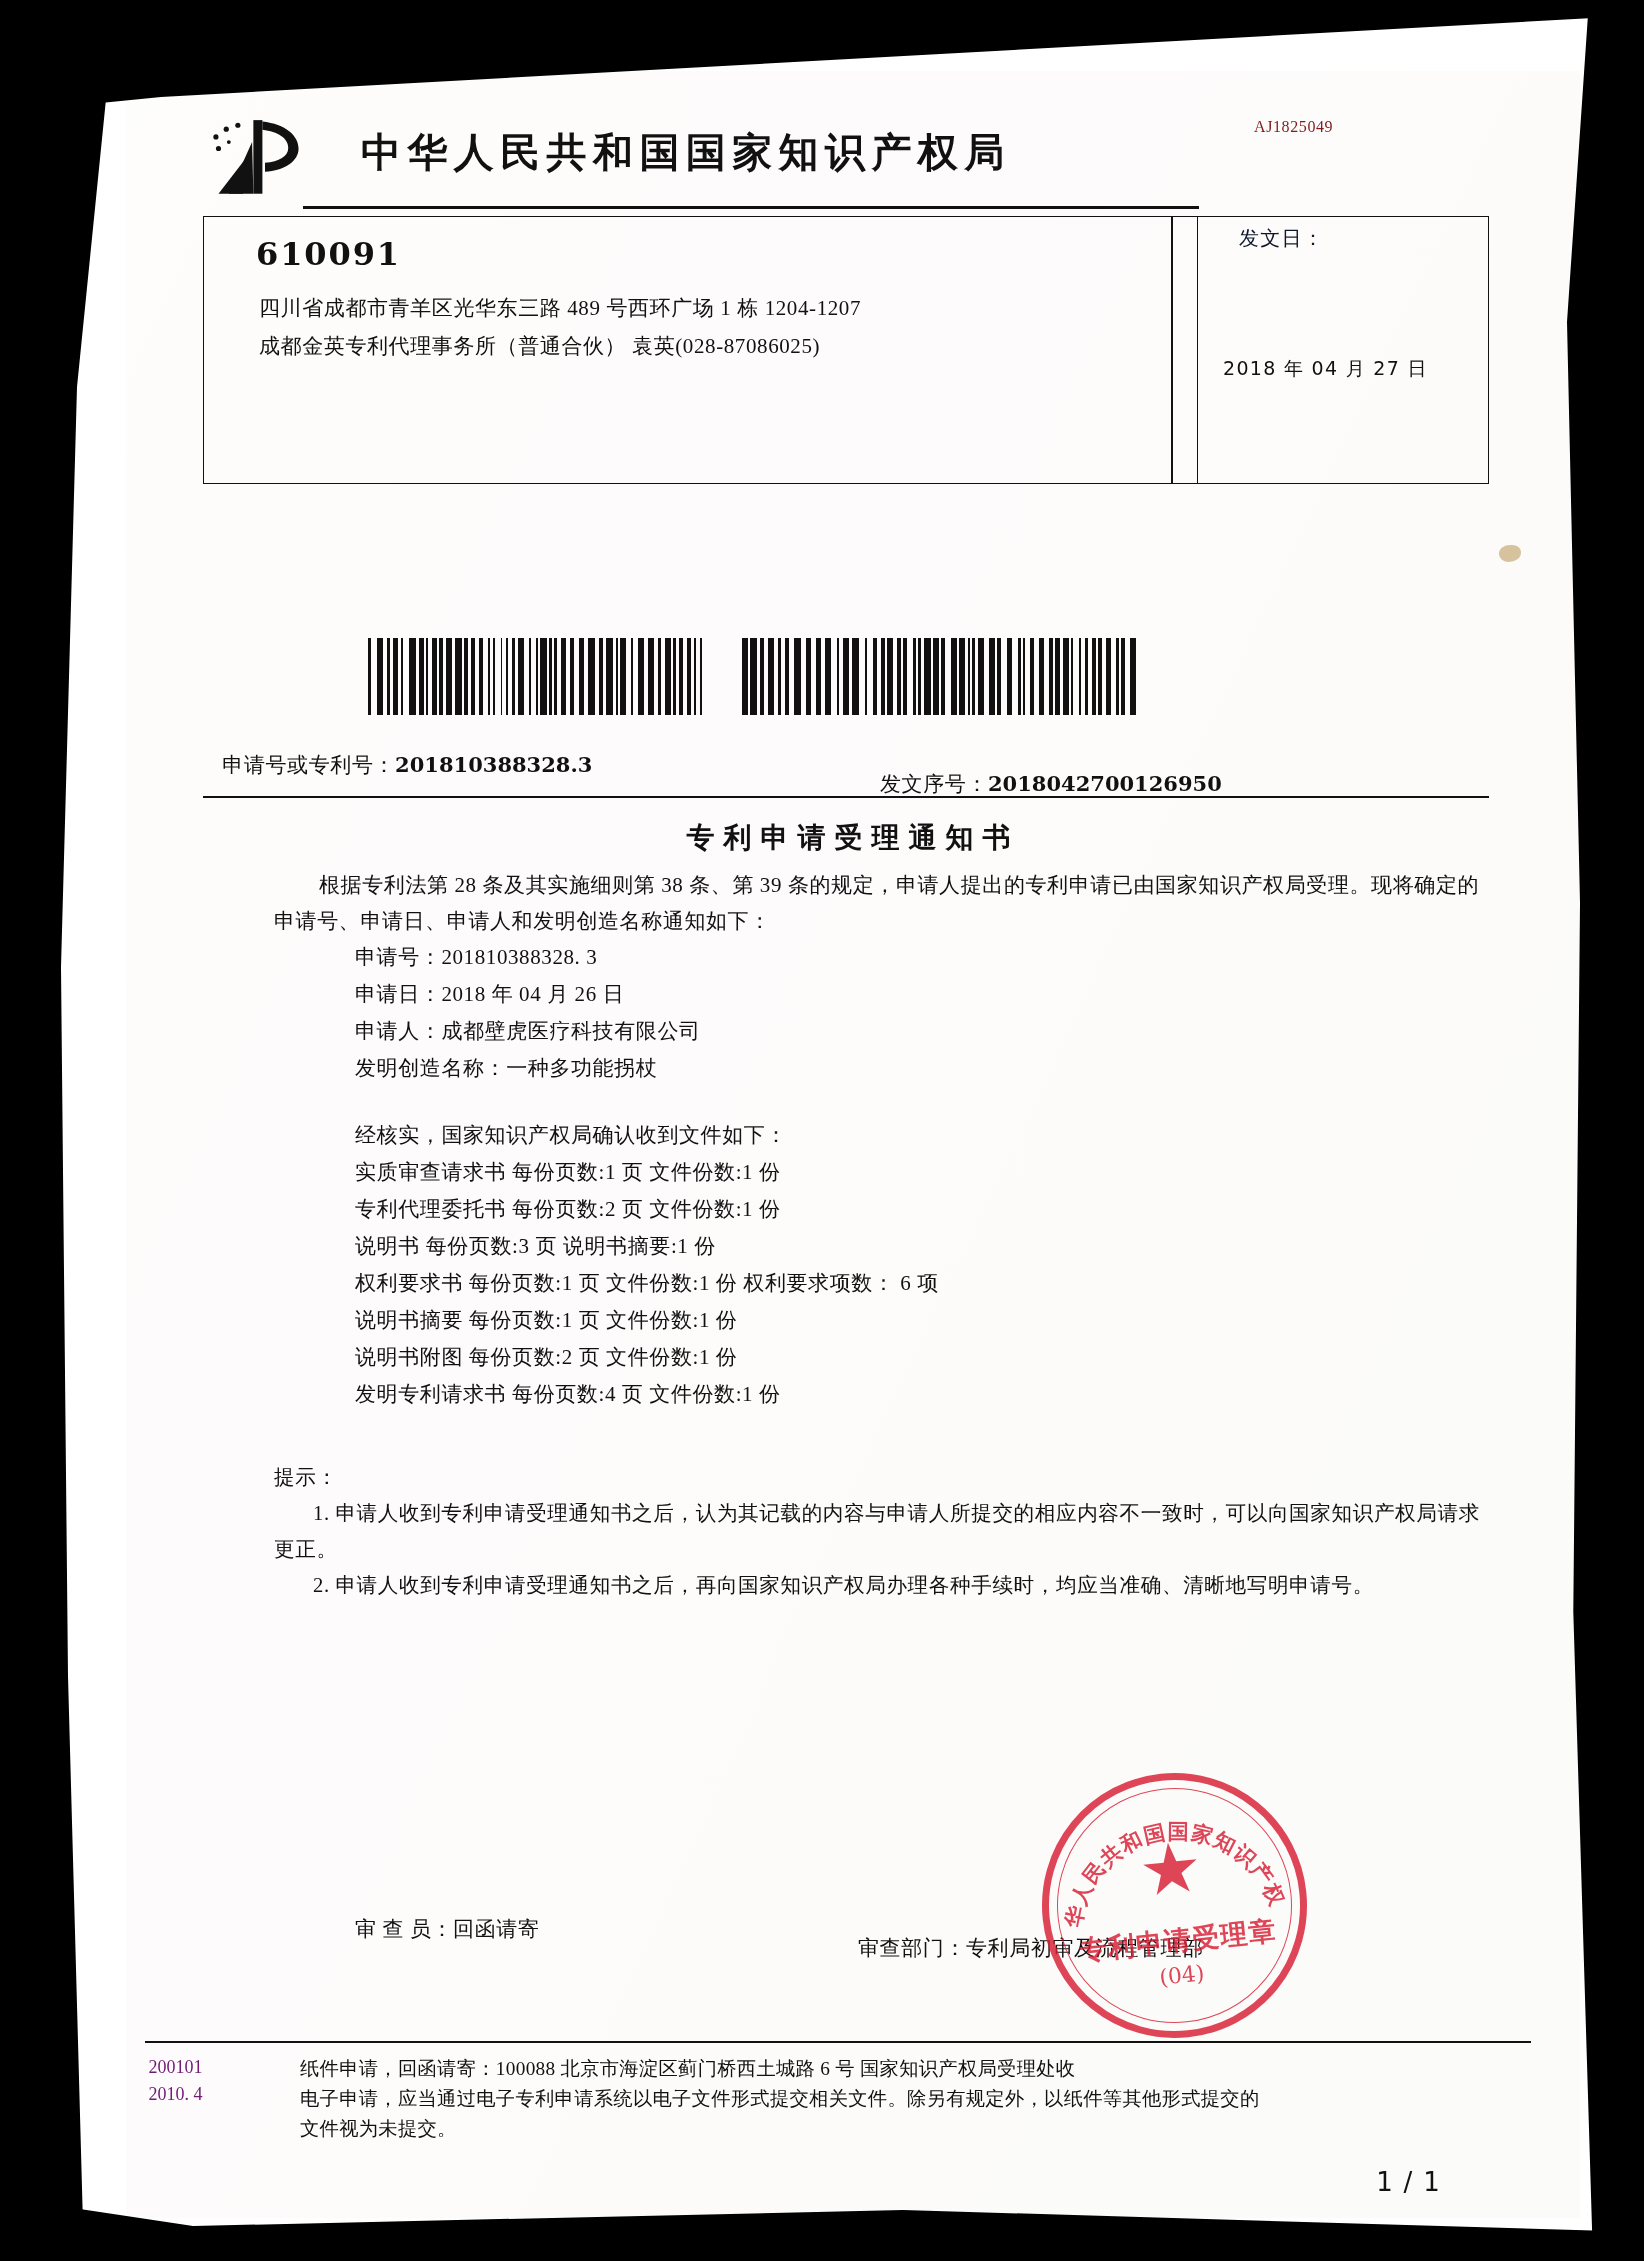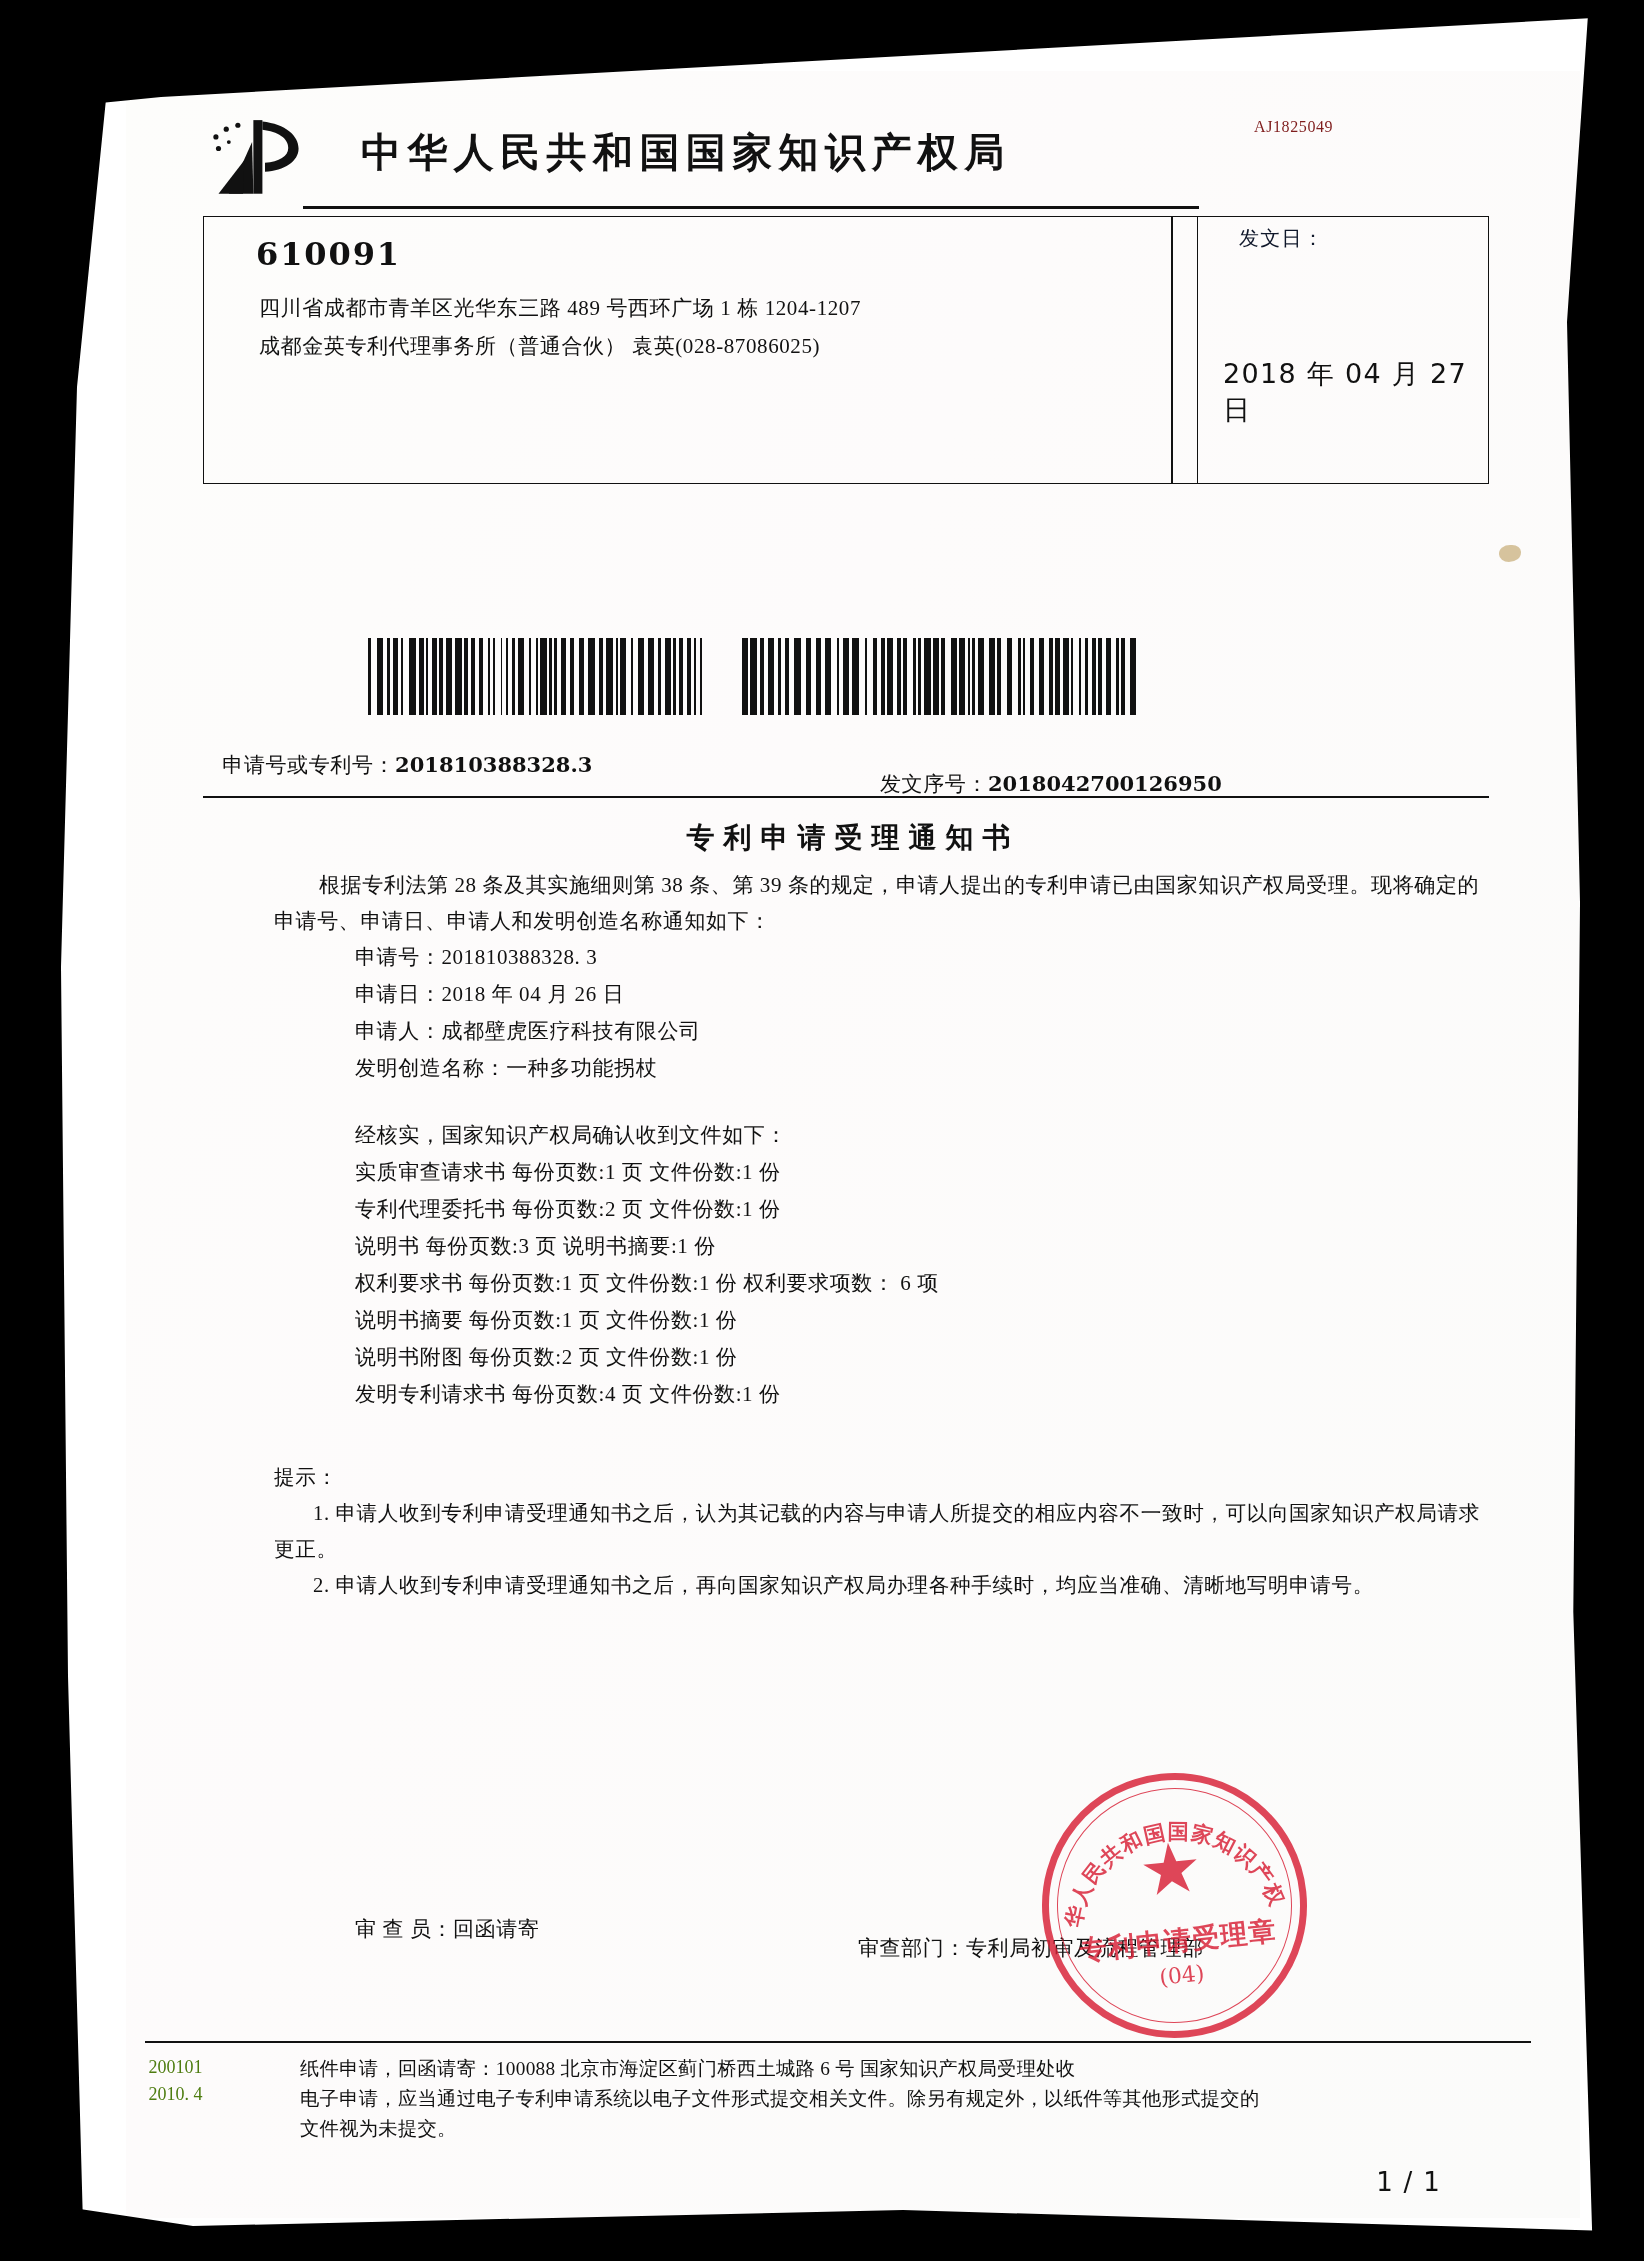--- a/index.html
+++ b/index.html
@@ -160,21 +160,21 @@
     top: 8px;
     font-size: 20px;
     color: #0f172a;
     letter-spacing: 1.3px;
   }
   .senddate {
     position: absolute;
     left: 1019px;
     top: 139px;
     font-family: "DejaVu Sans", sans-serif;
-    font-size: 27px;
+    font-size: 19px;
     color: #111;
     letter-spacing: 1.3px;
   }
 
   
   .barcode {
     position: absolute;
     height: 77px;
   }
   .barcode span {
@@ -345,21 +345,21 @@
     height: 1.9px;
     background: #111;
   }
   .bot-left {
     position: absolute;
     left: 22.6px;
     top: 1983px;
     font-family: "Liberation Serif", serif;
     font-size: 18px;
     line-height: 27px;
-    color: #4d7c0f;
+    color: #701a75;
   }
   .bot-body {
     position: absolute;
     left: 174px;
     top: 1983px;
     width: 1206px;
     font-size: 19.3px;
     line-height: 30px;
     color: #111;
     letter-spacing: 0.3px;

